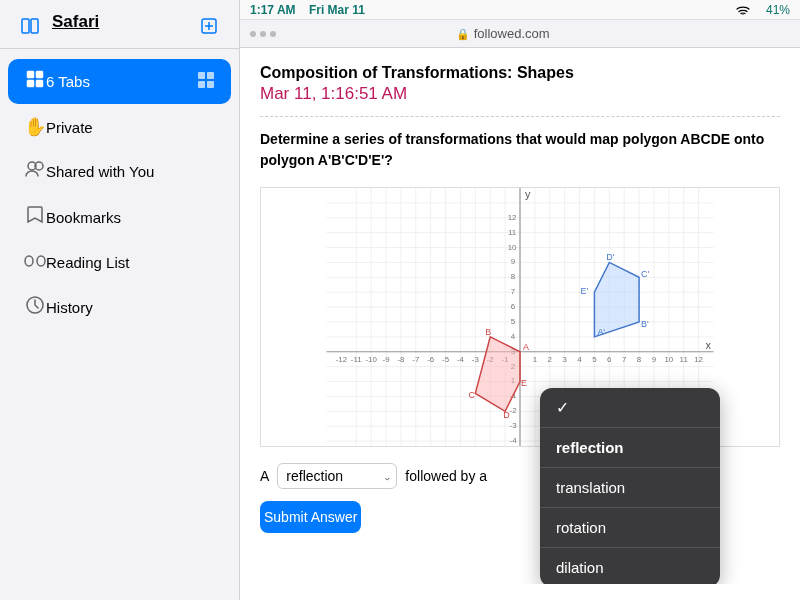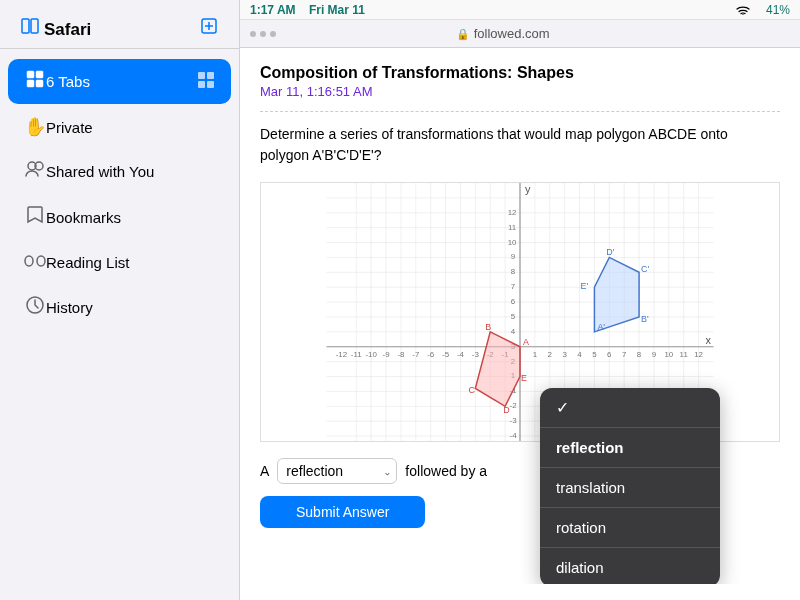--- a/index.html
+++ b/index.html
@@ -19,21 +19,23 @@
     .sidebar-header {
       display: flex;
       align-items: center;
       justify-content: space-between;
       padding: 12px 16px 8px;
       border-bottom: 1px solid #d1d1d6;
     }
 
     .sidebar-header-left {
       display: flex;
-      align-items: flex-end;
+      align-items: flex-start;
+      gap: 8px;
+      text-decoration: underline;
     }
 
     .sidebar-title {
       font-size: 17px;
       font-weight: 600;
       color: #000;
     }
 
     .sidebar-icon-btn {
       background: none;
@@ -142,36 +144,37 @@
     }
 
     .page-title {
       font-size: 16px;
       font-weight: 700;
       color: #000;
       margin-bottom: 2px;
     }
 
     .page-subtitle {
-      font-size: 13px;
-      color: #6d28d9;
+      font-size: 17px;
+      color: #be185d;
       margin-bottom: 12px;
     }
 
     .separator {
       border: none;
       border-top: 1px dashed #ccc;
       margin-bottom: 12px;
     }
 
     .question-text {
       font-size: 14px;
       color: #000;
       line-height: 1.5;
       margin-bottom: 16px;
+      font-weight: bold;
     }
 
     
     .graph-container {
       background: #fff;
       border: 1px solid #ddd;
       margin-bottom: 16px;
       position: relative;
       width: 100%;
       height: 260px;
@@ -217,21 +220,21 @@
       color: #666;
       pointer-events: none;
       transform: rotate(180deg);
     }
 
     .submit-btn {
       background: #007aff;
       color: #fff;
       border: none;
       border-radius: 8px;
-      padding: 8px 36px;
+      padding: 8px 4px;
       font-size: 14px;
       cursor: pointer;
       font-weight: 500;
     }
 
     
     .dropdown-menu {
       position: absolute;
       background: #3a3a3c;
       border-radius: 12px;

